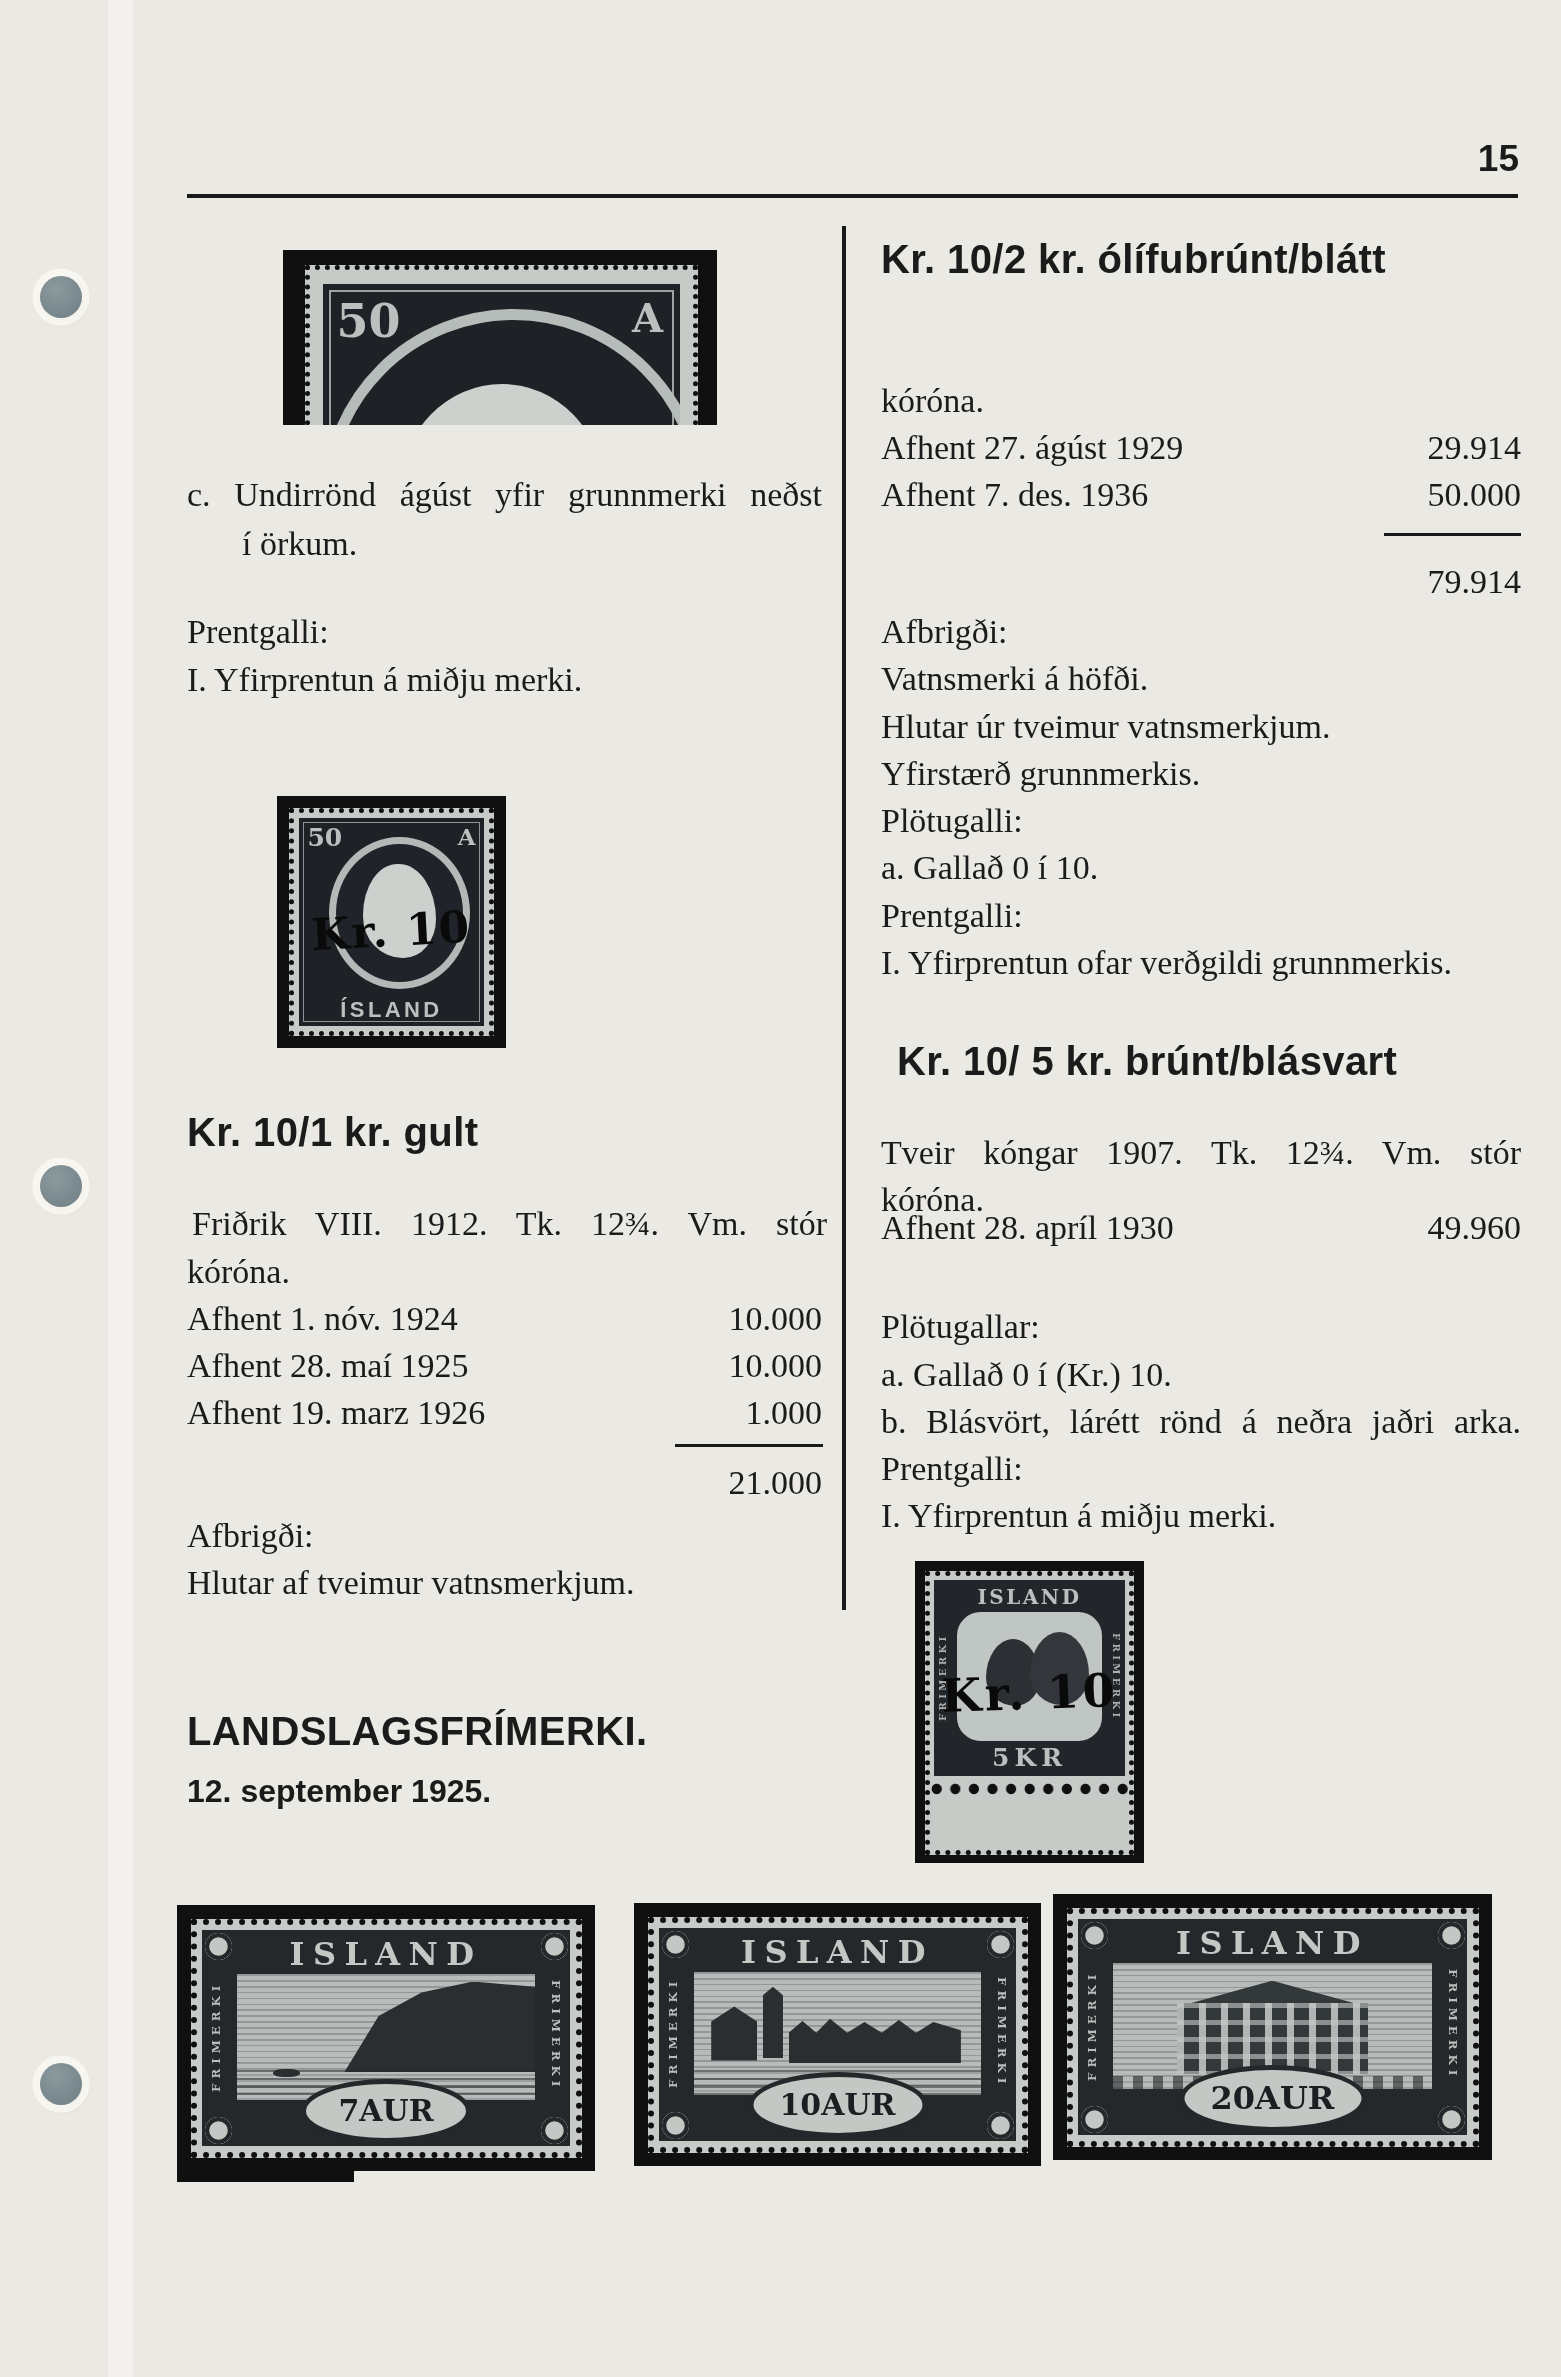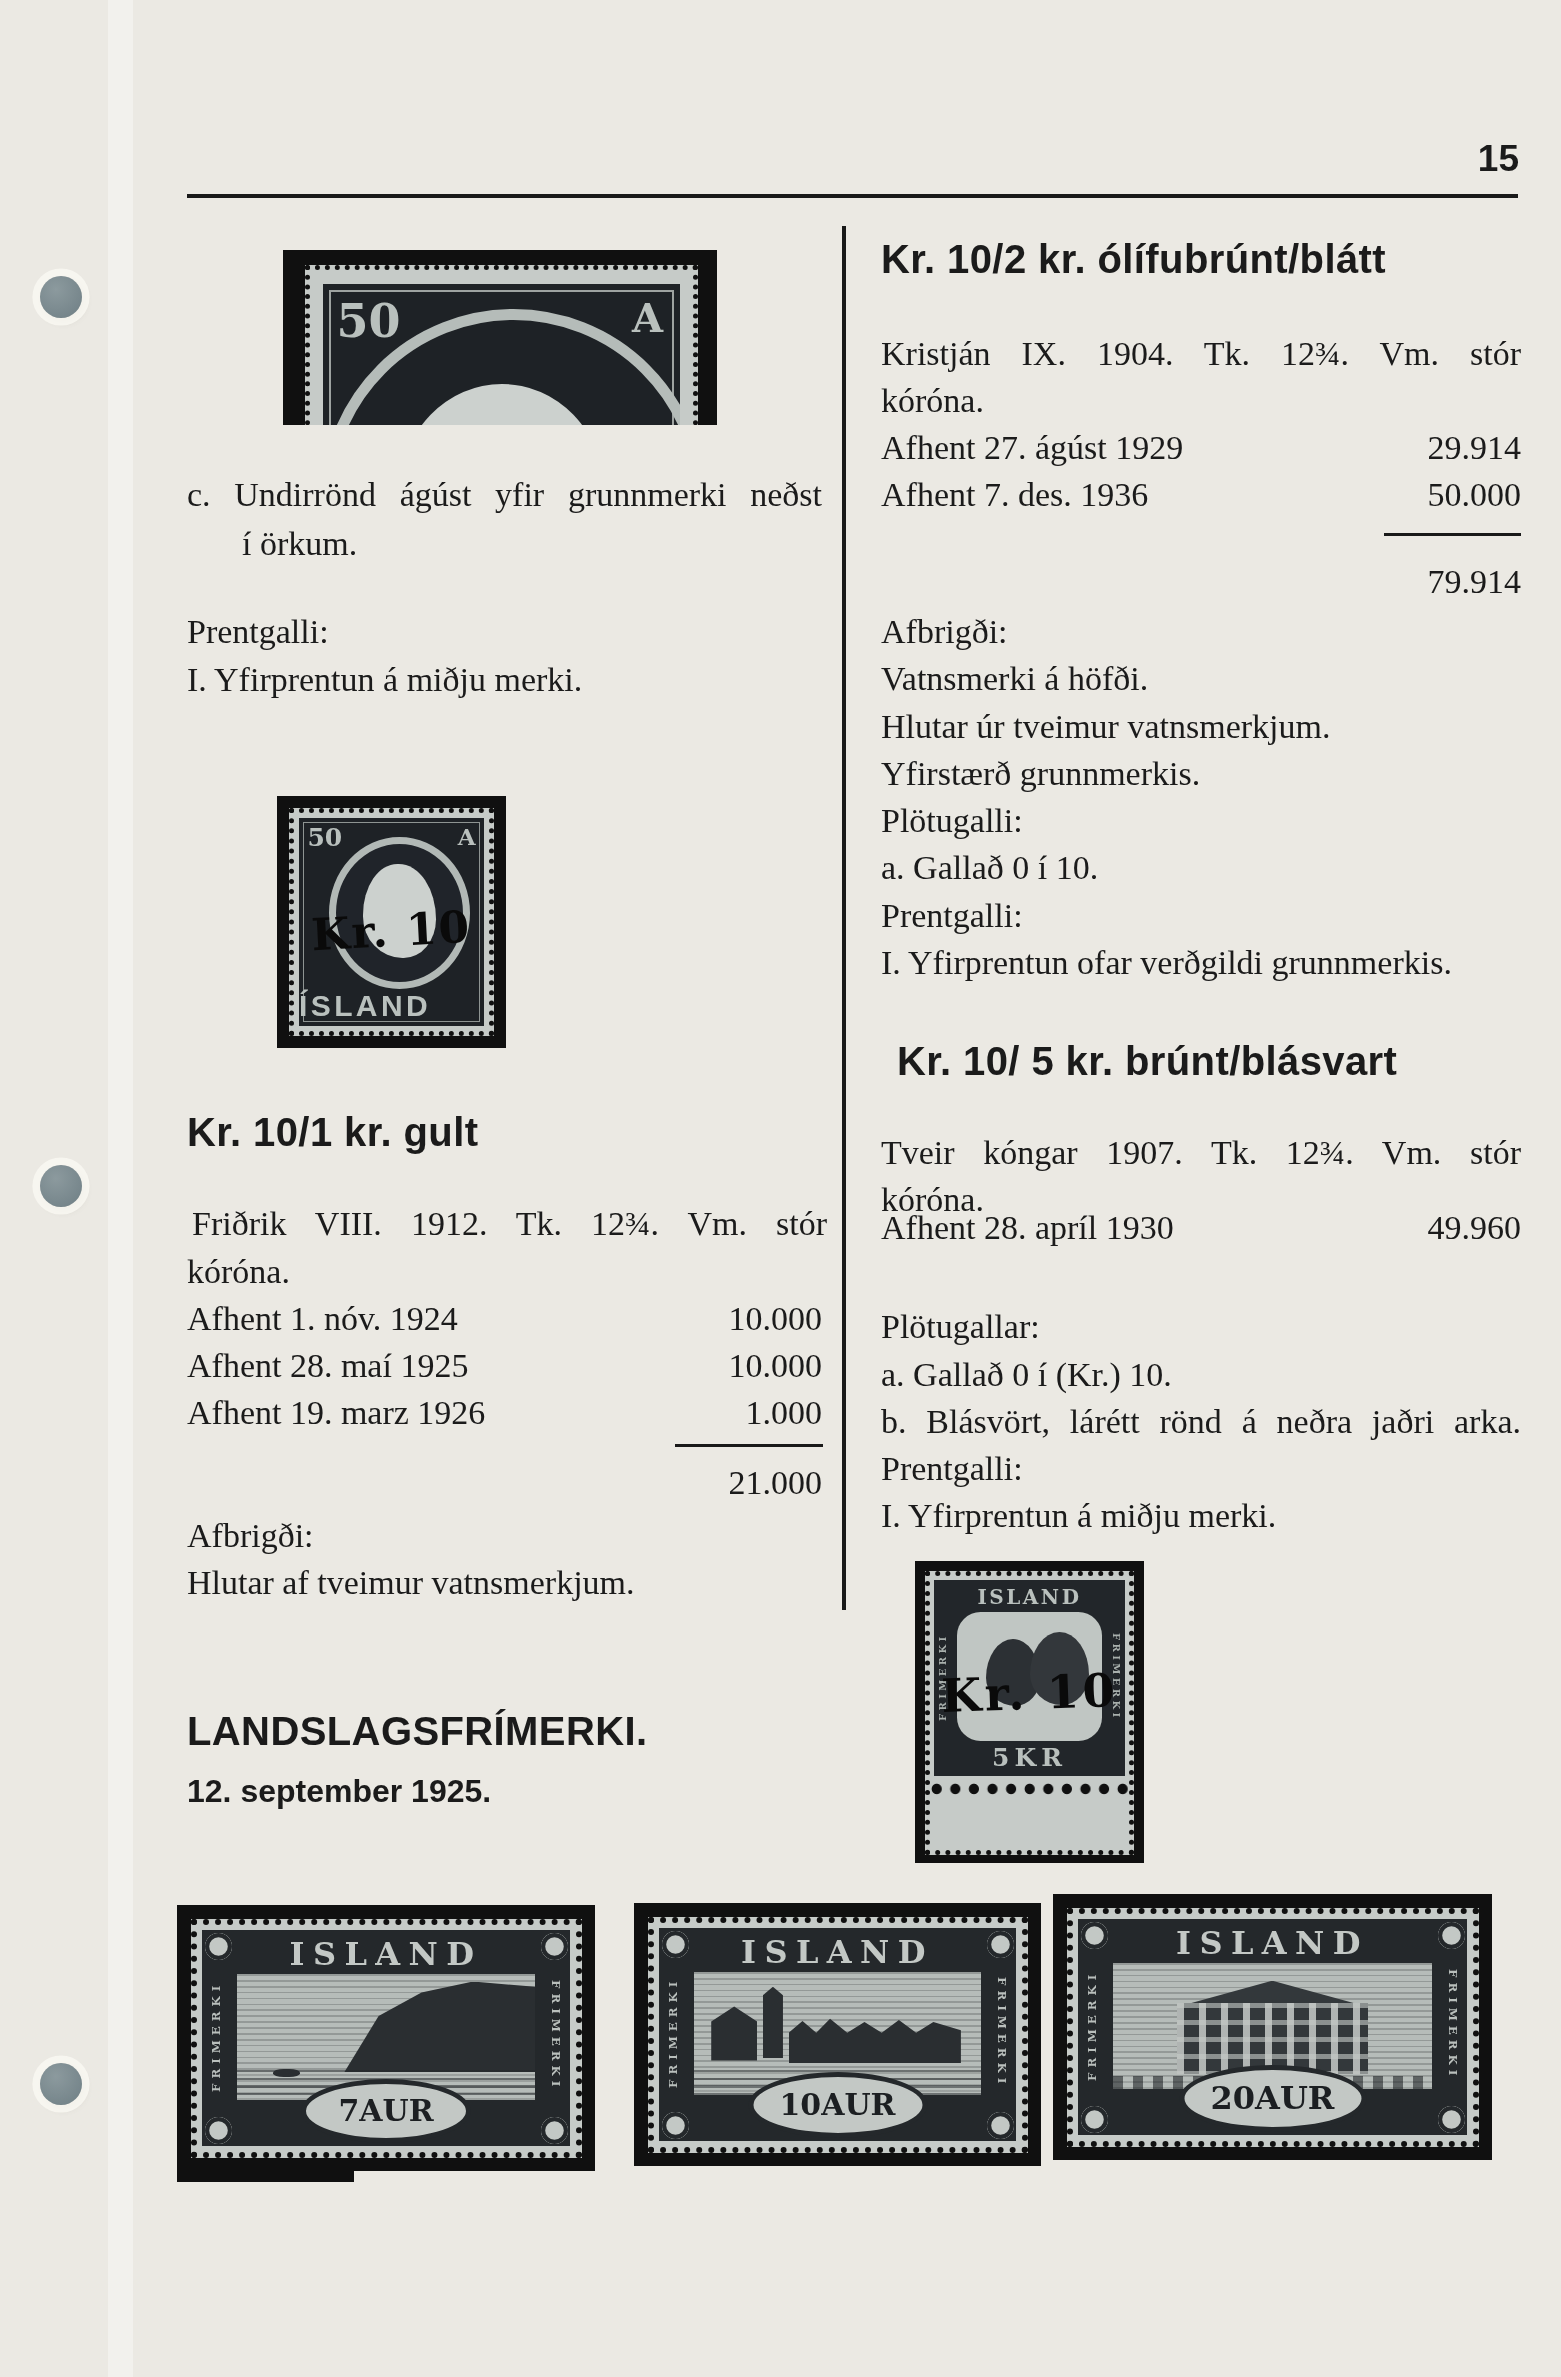--- a/index.html
+++ b/index.html
@@ -93,21 +93,21 @@
   <div class="mount" style="left:277px;top:796px;width:229px;height:252px;">
     <div class="paper" style="inset:11.8px;"></div>
     <div class="sframe" style="left:22px;right:22px;top:22px;bottom:22px;">
       <div class="abs" style="inset:4.2px;border:1.7px solid rgba(170,177,174,0.8);"></div>
       <div class="abs stamp-num lt" style="left:8.4px;top:5px;font-size:25px;">50</div>
       <div class="abs stamp-num lt" style="right:8.4px;top:5px;font-size:23px;">A</div>
       <div class="abs" style="left:50%;top:18.6px;width:127px;height:138px;margin-left:-63px;border:7.6px solid #b2b9b6;border-radius:50%;background:#20242a;">
         <div class="headblob" style="left:50%;top:20px;width:73px;height:94px;margin-left:-36px;border-radius:48% 52% 45% 55% / 55% 60% 42% 45%;"></div>
       </div>
       <div class="overprint" style="top:42%;font-size:44px;letter-spacing:1.7px;transform:rotate(-3deg);">Kr. 10</div>
-      <div class="abs sans lt" style="left:0;right:0;bottom:3.4px;text-align:left;font-weight:bold;font-size:30px;letter-spacing:3.4px;margin-top:18px;">ÍSLAND</div>
+      <div class="abs sans lt" style="left:0;right:0;bottom:3.4px;text-align:center;font-weight:bold;font-size:22px;letter-spacing:3.4px;margin-top:18px;">ÍSLAND</div>
     </div>
   </div>
 
   <div class="abs h-cat" style="left:187px;top:1110px;">Kr. 10/1 kr. gult</div>
   <div class="abs body-text just" style="left:192px;top:1201px;width:635px;">Friðrik VIII. 1912. Tk. 12¾. Vm. stór</div>
   <div class="abs body-text" style="left:187px;top:1249px;">kóróna.</div>
 
   <div class="abs row" style="left:187px;top:1296px;width:635px;">
     <span>Afhent  1. nóv.  1924</span>
     <span>10.000</span>
@@ -124,21 +124,20 @@
   <div class="abs rule" style="left:675px;top:1444px;width:148px;height:3.4px;"></div>
   <div class="abs body-text" style="left:187px;top:1460px;width:635px;text-align:right;">21.000</div>
 
   <div class="abs body-text" style="left:187px;top:1513px;">Afbrigði:</div>
   <div class="abs body-text" style="left:187px;top:1560px;">Hlutar af tveimur vatnsmerkjum.</div>
 
   <div class="abs h-cat" style="left:187px;top:1709px;font-size:40px;">LANDSLAGSFRÍMERKI.</div>
   <div class="abs sans" style="left:187px;top:1773px;font-weight:bold;font-size:32px;">12. september 1925.</div>
 
   <div class="abs h-cat" style="left:881px;top:237px;">Kr. 10/2 kr. ólífubrúnt/blátt</div>
-  <div class="abs body-text just" style="left:881px;top:331px;width:640px;">Kristján IX. 1904. Tk. 12¾. Vm. stór</div>
   <div class="abs body-text" style="left:881px;top:378px;">kóróna.</div>
 
   <div class="abs row" style="left:881px;top:425px;width:640px;">
     <span>Afhent 27. ágúst 1929</span>
     <span>29.914</span>
   </div>
   <div class="abs row" style="left:881px;top:472px;width:640px;">
     <span>Afhent  7. des.  1936</span>
     <span>50.000</span>
   </div>

